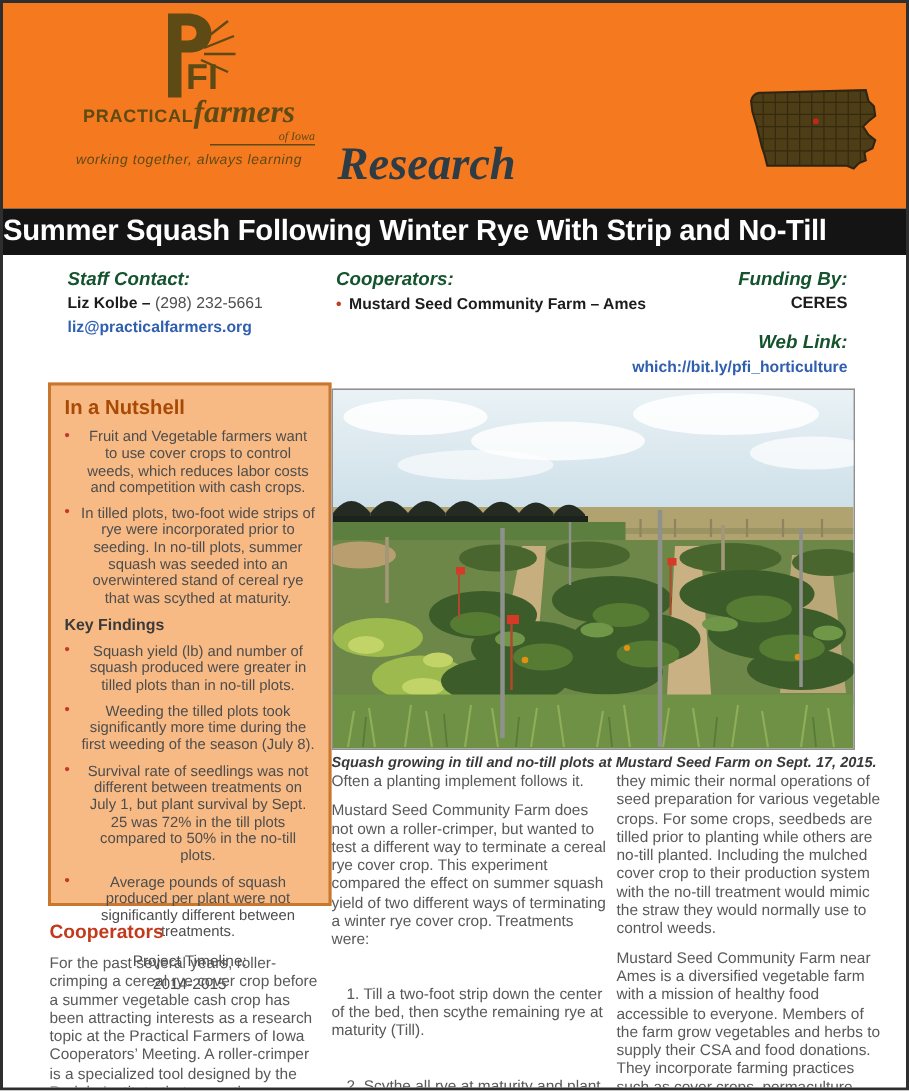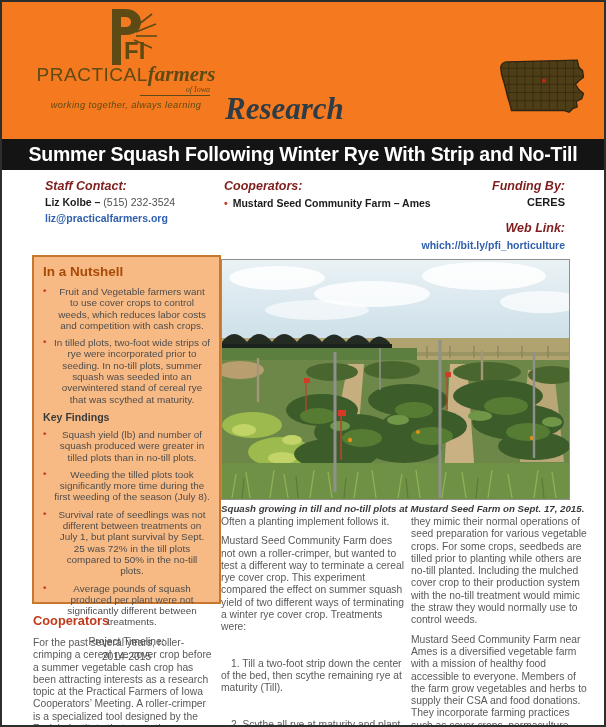--- a/index.html
+++ b/index.html
@@ -6,32 +6,32 @@
   .page{
     position:relative;width:606px;height:727px;box-sizing:border-box;
     background:#ffffff;border:2px solid #2e2e2e;overflow:hidden;
     font-family:"Liberation Sans", sans-serif;
   }
   
   .header{position:absolute;top:0;left:0;right:0;height:137px;background:#F5791E;}
   .logo{position:absolute;left:34px;top:4px;width:180px;color:#5E4A15;text-align:center;}
   .logo .mono{display:block;margin:0 auto;}
   .logo .wordmark{line-height:20px;white-space:nowrap;margin-top:-4px;}
-  .logo .wm-caps{font-size:19px;font-weight:400;letter-spacing:.5px;}
+  .logo .wm-caps{font-size:12px;font-weight:700;letter-spacing:.5px;}
   .logo .wm-script{font-family:"Liberation Serif",serif;font-style:italic;font-weight:700;font-size:21px;}
   .logo .wm-sub{display:block;text-align:right;font-family:"Liberation Serif",serif;font-style:italic;font-size:8px;line-height:8px;border-bottom:1.5px solid #5E4A15;width:70px;margin-left:104px;padding-bottom:1px;}
   .logo .tagline{font-style:italic;font-size:9.3px;letter-spacing:.4px;margin-top:4px;white-space:nowrap;}
   .pub-title{position:absolute;left:221px;top:34px;font-size:44px;font-weight:700;color:#A7B23A;letter-spacing:.5px;text-shadow:1px 1px 0 #87912e;}
   .pub-subtitle{position:absolute;left:223px;top:89px;font-family:"Liberation Serif",serif;font-style:italic;font-weight:700;font-size:31px;color:#2E3C45;}
   .iowa{position:absolute;right:16px;top:53px;width:90px;height:66px;}
   
-  .title-bar{position:absolute;top:137px;left:0;right:0;height:31px;background:#141414;display:flex;align-items:center;justify-content:center;}
+  .title-bar{position:absolute;top:137px;left:0;right:0;height:31px;background:#141414;display:flex;align-items:center;}
   .title-bar span{color:#ffffff;font-size:19.5px;font-weight:700;letter-spacing:-0.2px;white-space:nowrap;}
   
-  .c-label{font-size:12.5px;font-weight:700;font-style:italic;color:#7f1d1d;}
+  .c-label{font-size:12.5px;font-weight:700;font-style:italic;color:#14532d;}
   .staff{position:absolute;left:43px;top:177px;}
   .staff .line{font-size:10.5px;color:#4f4f4f;margin-top:3px;}
   .staff .line b{color:#1c1c1c;}
   .link{font-size:10.5px;font-weight:700;color:#2F5FAE;text-decoration:none;display:inline-block;margin-top:1px;}
   .coop{position:absolute;left:222px;top:177px;}
   .coop .item{font-size:10.5px;font-weight:700;color:#1c1c1c;margin-top:4px;}
   .coop .blt{color:#C23B22;margin-right:5px;}
   .fund{position:absolute;right:39px;top:177px;text-align:right;}
   .fund .val{font-size:11px;font-weight:700;color:#1c1c1c;margin-top:3px;}
   .fund .c-label.web{margin-top:13px;}
@@ -109,21 +109,21 @@
       <circle cx="51" cy="27" r="2.2" fill="#C42616"></circle>
     </svg>
   </div>
 
   <div class="title-bar">
     <span>Summer Squash Following Winter Rye With Strip and No-Till</span>
   </div>
 
   <div class="staff">
     <div class="c-label">Staff Contact:</div>
-    <div class="line"><b>Liz Kolbe –</b><span> (515) 232-3524</span></div>
+    <div class="line"><b>Liz Kolbe –</b><span> (298) 232-5661</span></div>
     <a class="link" href="#">liz@practicalfarmers.org</a>
   </div>
 
   <div class="coop">
     <div class="c-label">Cooperators:</div>
     <div class="item"><span class="blt">•</span><span>Mustard Seed Community Farm – Ames</span></div>
   </div>
 
   <div class="fund">
     <div class="c-label">Funding By:</div>

